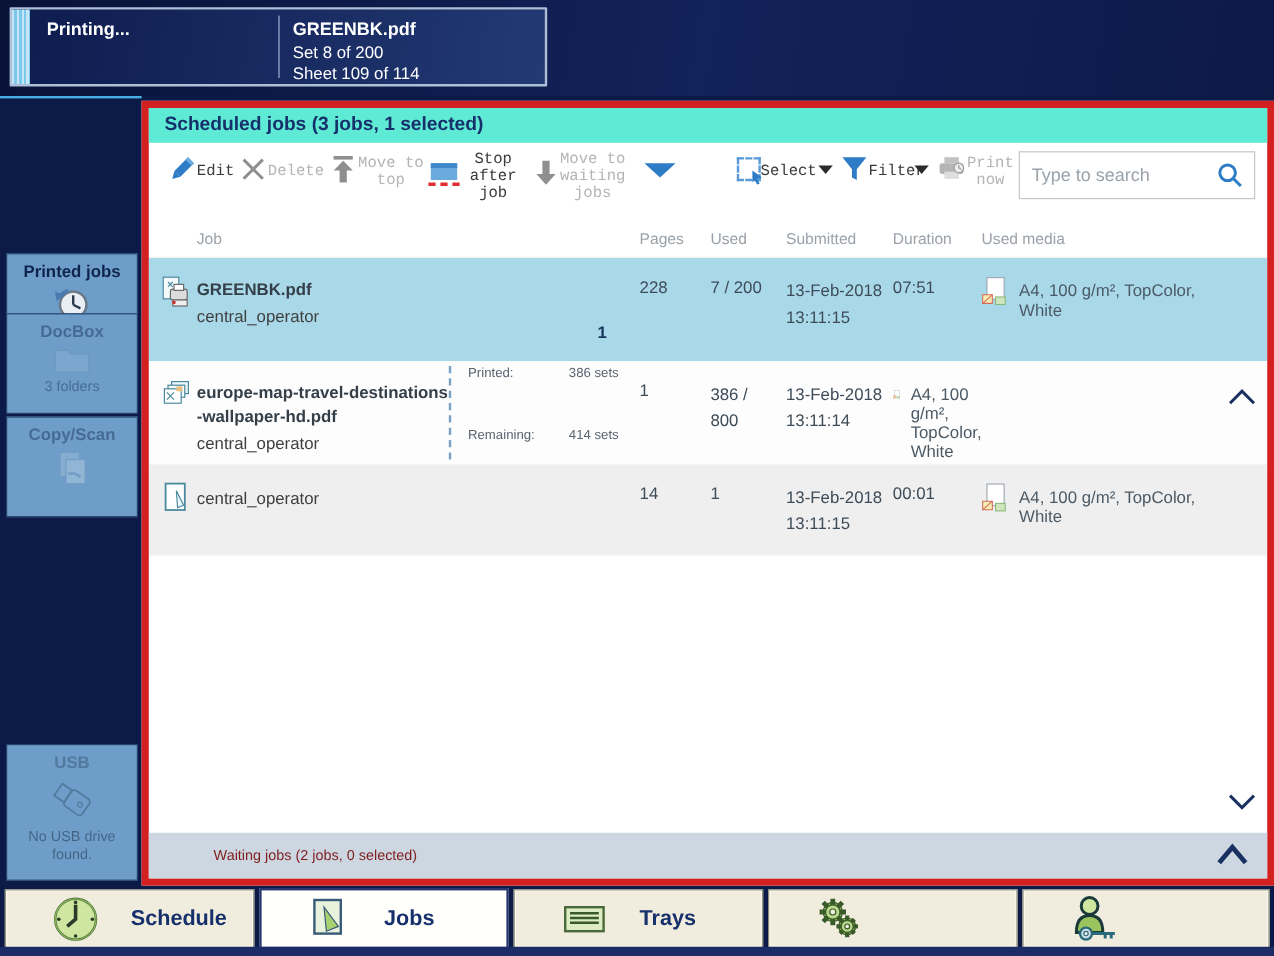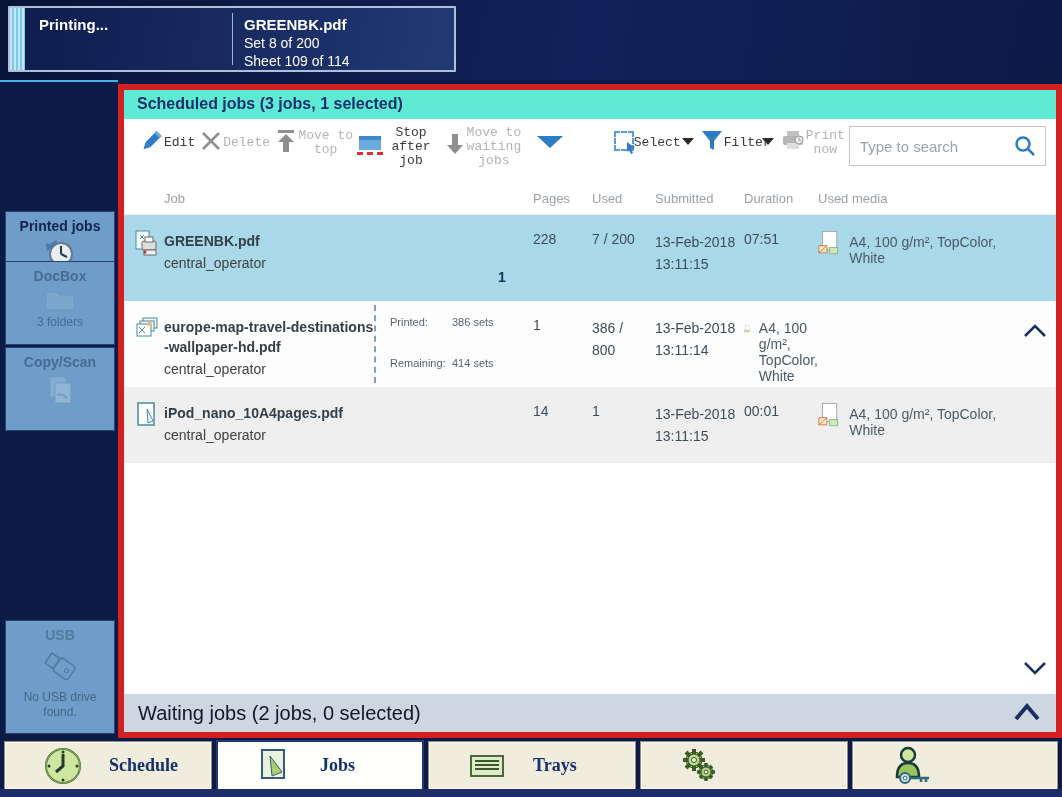--- a/index.html
+++ b/index.html
@@ -78,31 +78,31 @@
   .row-grey { background:#efefef; height:76px; }
   .cell { padding-top:16px; }
   .cell-icon { padding-top:14px; padding-left:2px; }
   .job-name { font-weight:bold; color:#343f49; line-height:20px; word-break:break-all; padding-right:6px; }
   .job-owner { color:#404040; padding-top:4px; font-size:14px; }
   .cell-sub { line-height:22px; }
   .media-cell { display:flex; align-items:flex-start; padding-top:14px; }
   .media-cell .m-txt { padding-top:5px; padding-left:8px; color:#4c5a66; }
   .marker-one { position:absolute; left:374px; top:54px; font-weight:bold; color:#17335c; font-size:14px; }
   .dash-divider { position:absolute; left:250px; top:4px; bottom:4px; border-left:2px dashed #7aa2c4; }
-  .printed-info { padding-top:15px; font-size:11px; color:#5a6470; display:grid; grid-template-columns:62px auto; row-gap:10px; padding-left:8px; }
+  .printed-info { padding-top:4px; font-size:11px; color:#5a6470; display:grid; grid-template-columns:62px auto; row-gap:10px; padding-left:8px;gap:22px; }
   .scroll-chev { position:absolute; right:8px; cursor:pointer; }
   .chev-up-list { top:140px; } .chev-down-list { bottom:16px; }
 
   
   .waiting-bar { flex:0 0 38px; background:#ccd7e1; display:flex; align-items:center; padding:0 14px; }
-  .waiting-label { color:#0f172a; font-size:20px; }
+  .waiting-label { color:#7f1d1d; font-size:12px;margin-left:40px; }
   .waiting-chev { margin-left:auto; }
 
   
-  .footer { position:absolute; left:0; top:740px; width:876px; height:57px; background:#0c1a48;font-family:Liberation Serif, serif; }
+  .footer { position:absolute; left:0; top:740px; width:876px; height:57px; background:#0c1a48; }
   .foot-strip { position:absolute; left:0; bottom:0; width:1062px; height:8px; background:#1c2c66; }
   .tab { position:absolute; top:1px; height:49px; background:#f1edde; border:1px solid #8f8f82;
     box-shadow:inset 0 0 0 1px #fbf8ee; display:flex; align-items:center; padding-left:38px; }
   .tab-label { color:#16306b; font-weight:bold; font-size:18px; margin-left:26px; }
   .tab-selected { background:#fffffb; border:2px solid #27366e; box-shadow:none; top:0; height:51px; }
   .t1{left:4px;width:208px;} .t2{left:216px;width:208px;} .t3{left:428px;width:208px;}
   .t4{left:640px;width:208px;} .t5{left:852px;width:206px;}
 </style>
 </head>
 <body>
@@ -356,21 +356,20 @@
     </div>
 
     <div class="grid-row job-row row-grey">
       <div class="cell-icon">
         <svg width="28" height="30" viewBox="0 0 28 30">
           <rect x="4" y="2" width="16" height="22" fill="#ffffff" stroke="#4a8a9c" stroke-width="1.5"></rect>
           <path d="M13 8 l6 12 -5 2 z" fill="#eef6fa" stroke="#4a8a9c"></path>
         </svg>
       </div>
       <div class="cell">
-        <div class="job-name">iPod_nano_10A4pages.pdf</div>
         <div class="job-owner">central_operator</div>
       </div>
       <div></div>
       <div class="cell">14</div>
       <div class="cell">1</div>
       <div class="cell cell-sub">
         <div>13-Feb-2018</div>
         <div>13:11:15</div>
       </div>
       <div class="cell">00:01</div>

